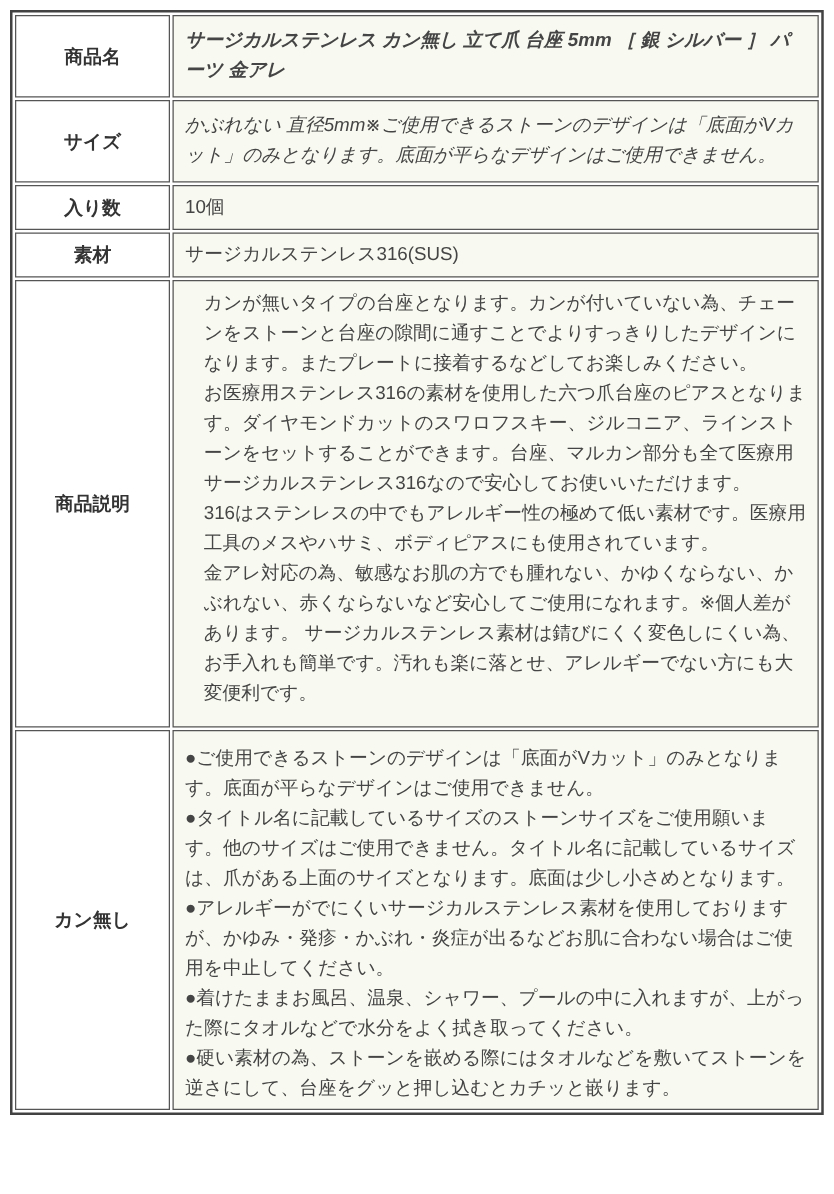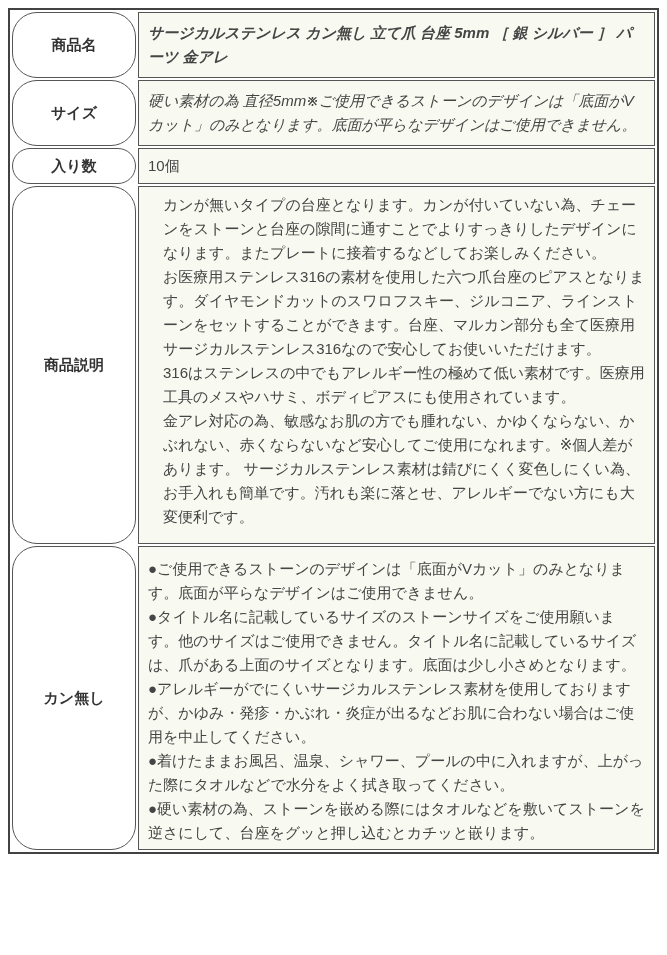--- a/index.html
+++ b/index.html
@@ -32,21 +32,20 @@
     box-sizing: border-box;
   }
   table.spec-table th {
     width: 124px;
     background: #ffffff;
     font-weight: bold;
     text-align: center;
     vertical-align: middle;
     color: #333333;
     padding: 4px 4px;
-    border-radius: 25px;
   }
   table.spec-table td {
     background: #f8f9f0;
     vertical-align: middle;
     padding: 4px 9px;
     line-height: 24px;
     white-space: pre-line;
     overflow-wrap: break-word;
     word-break: break-word;
   }
@@ -64,25 +63,29 @@
 
 <div class="page">
   <table class="spec-table">
     <tbody>
       <tr class="row-2line">
         <th>商品名</th>
         <td class="value-bold">サージカルステンレス カン無し 立て爪 台座 5mm ［ 銀 シルバー ］ パーツ 金アレ</td>
       </tr>
       <tr class="row-2line">
         <th>サイズ</th>
-        <td>硬い素材の為 直径5mm※ご使用できるストーンのデザインは「底面がVカット」のみとなります。底面が平らなデザインはご使用できません。</td>
+        <td>かぶれない 直径5mm※ご使用できるストーンのデザインは「底面がVカット」のみとなります。底面が平らなデザインはご使用できません。</td>
       </tr>
       <tr class="row-short">
         <th>入り数</th>
         <td>10個</td>
+      </tr>
+      <tr class="row-short">
+        <th>素材</th>
+        <td>サージカルステンレス316(SUS)</td>
       </tr>
       <tr class="row-desc">
         <th>商品説明</th>
         <td>カンが無いタイプの台座となります。カンが付いていない為、チェーンをストーンと台座の隙間に通すことでよりすっきりしたデザインになります。またプレートに接着するなどしてお楽しみください。
 お医療用ステンレス316の素材を使用した六つ爪台座のピアスとなります。ダイヤモンドカットのスワロフスキー、ジルコニア、ラインストーンをセットすることができます。台座、マルカン部分も全て医療用サージカルステンレス316なので安心してお使いいただけます。
 316はステンレスの中でもアレルギー性の極めて低い素材です。医療用工具のメスやハサミ、ボディピアスにも使用されています。
 金アレ対応の為、敏感なお肌の方でも腫れない、かゆくならない、かぶれない、赤くならないなど安心してご使用になれます。※個人差があります。 サージカルステンレス素材は錆びにくく変色しにくい為、お手入れも簡単です。汚れも楽に落とせ、アレルギーでない方にも大変便利です。</td>
       </tr>
       <tr class="row-notes">
         <th>カン無し</th>

